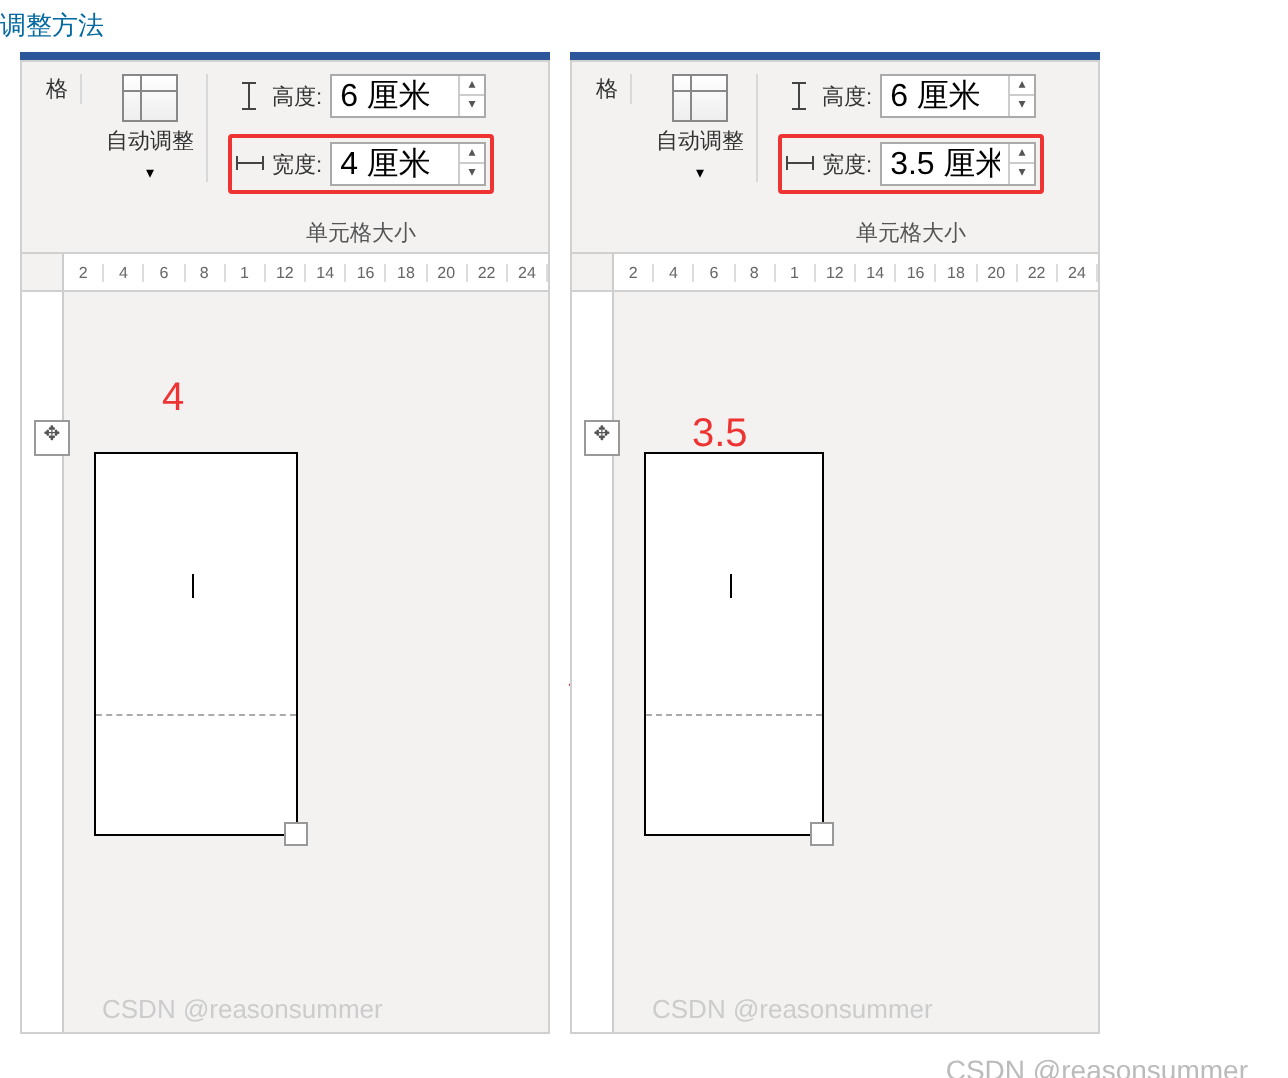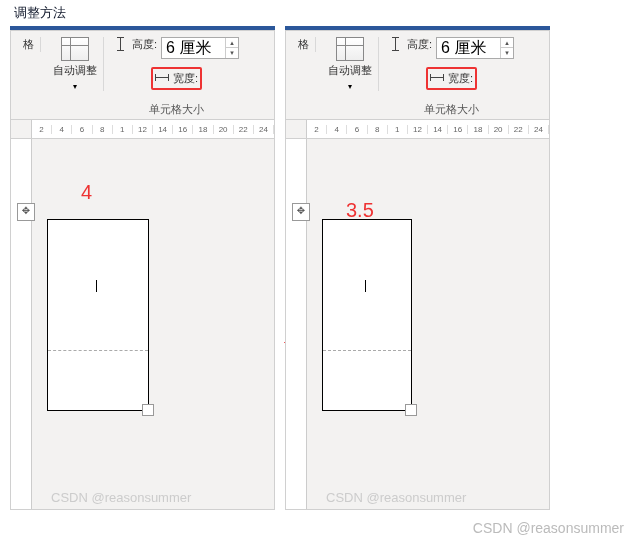--- a/index.html
+++ b/index.html
@@ -1,31 +1,31 @@
 <!DOCTYPE html>
 <html><head>
 <meta charset="utf-8">
 <style>
   body { margin:0; font-family:"Microsoft YaHei",Arial,sans-serif; font-size:12px; background:#fff; width:644px; }
-  .title { padding:4px 14px; color:#0f172a; font-size:13px; }
+  .title { padding:4px 0; color:#0369a1; font-size:13px; }
   .panels { display:flex; gap:10px; padding:0 10px; position:relative; }
   .panel { width:265px; }
   .ribbon-top { height:4px; background:#2b579a; }
   .ribbon { background:#f3f2f1; border:1px solid #d0d0d0; padding:6px 6px 2px 6px; }
   .ribbon-row { display:flex; align-items:flex-start; gap:6px; }
   .col { display:flex; flex-direction:column; align-items:center; gap:2px; border-right:1px solid #d8d8d8; padding:0 6px; }
   .col:last-child { border-right:none; }
   .icon-box { width:26px; height:22px; border:1px solid #888; background:linear-gradient(#fff,#eee); position:relative; }
   .icon-box::before,.icon-box::after { content:""; position:absolute; background:#888; }
   .icon-box::before { left:8px; top:0; width:1px; height:100%; }
   .icon-box::after { left:0; top:7px; width:100%; height:1px; }
   .dd { font-size:8px; margin-top:2px; }
   .lbl { font-size:11px; color:#333; }
   .dim-col { padding:0 4px; }
-  .dim-row { display:flex; align-items:flex-start; gap:4px; margin-bottom:6px; }
+  .dim-row { display:flex; align-items:center; gap:4px; margin-bottom:6px; }
   .dim-row.highlight { border:2px solid #e33; padding:2px; border-radius:2px; }
   .hicon,.wicon { width:14px; height:14px; display:inline-block; position:relative; }
   .hicon::before { content:""; position:absolute; left:6px; top:0; width:1px; height:14px; background:#444; }
   .hicon::after { content:""; position:absolute; left:3px; top:0; width:7px; height:1px; background:#444; box-shadow:0 13px 0 #444; }
   .wicon::before { content:""; position:absolute; top:6px; left:0; height:1px; width:14px; background:#444; }
   .wicon::after { content:""; position:absolute; top:3px; left:0; height:7px; width:1px; background:#444; box-shadow:13px 0 0 #444; }
   .spinner { display:flex; align-items:stretch; height:20px; border:1px solid #aaa; background:#fff; }
   .spinner input { border:none; width:55px; font-size:16px; padding:0 4px; outline:none; }
   .spin-btns { display:flex; flex-direction:column; border-left:1px solid #ccc; }
   .spin-btns span { width:12px; height:9px; font-size:7px; line-height:9px; text-align:center; color:#555; cursor:pointer; }
@@ -74,20 +74,27 @@
               <input value="6 厘米" style="">
               <div class="spin-btns">
                   <span>▴</span>
                   <span>▾</span>
                 </div>
             </div>
           </div>
           <div class="dim-row highlight">
             <span class="wicon"></span>
             <span class="lbl">宽度:</span>
+            <div class="spinner">
+              <input value="4 厘米" style="">
+              <div class="spin-btns">
+                  <span>▴</span>
+                  <span>▾</span>
+                </div>
+            </div>
           </div>
           <div class="group-label">单元格大小</div>
         </div>
       </div>
     </div>
     <div class="ruler">
       <div class="corner"></div>
       <div class="ticks">
         <div class="tick">2</div>
           <div class="tick">4</div>
@@ -138,20 +145,27 @@
               <input value="6 厘米" style="">
               <div class="spin-btns">
                   <span>▴</span>
                   <span>▾</span>
                 </div>
             </div>
           </div>
           <div class="dim-row highlight">
             <span class="wicon"></span>
             <span class="lbl">宽度:</span>
+            <div class="spinner">
+              <input value="3.5 厘米" style="">
+              <div class="spin-btns">
+                  <span>▴</span>
+                  <span>▾</span>
+                </div>
+            </div>
           </div>
           <div class="group-label">单元格大小</div>
         </div>
       </div>
     </div>
     <div class="ruler">
       <div class="corner"></div>
       <div class="ticks">
         <div class="tick">2</div>
           <div class="tick">4</div>

